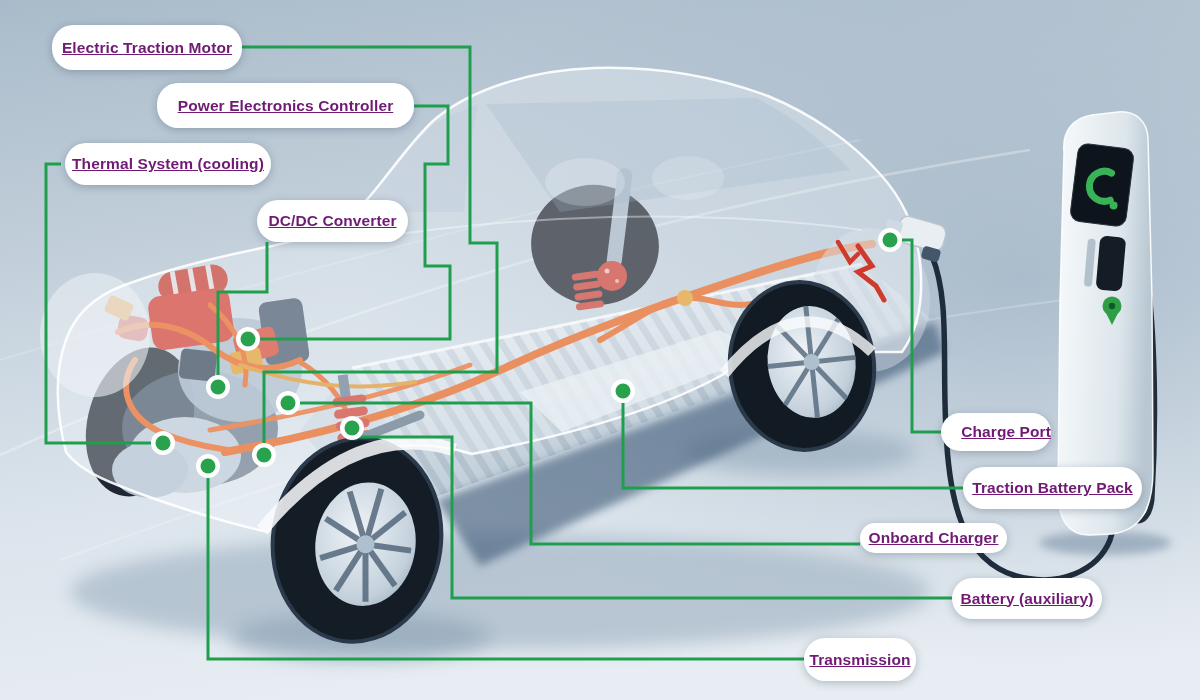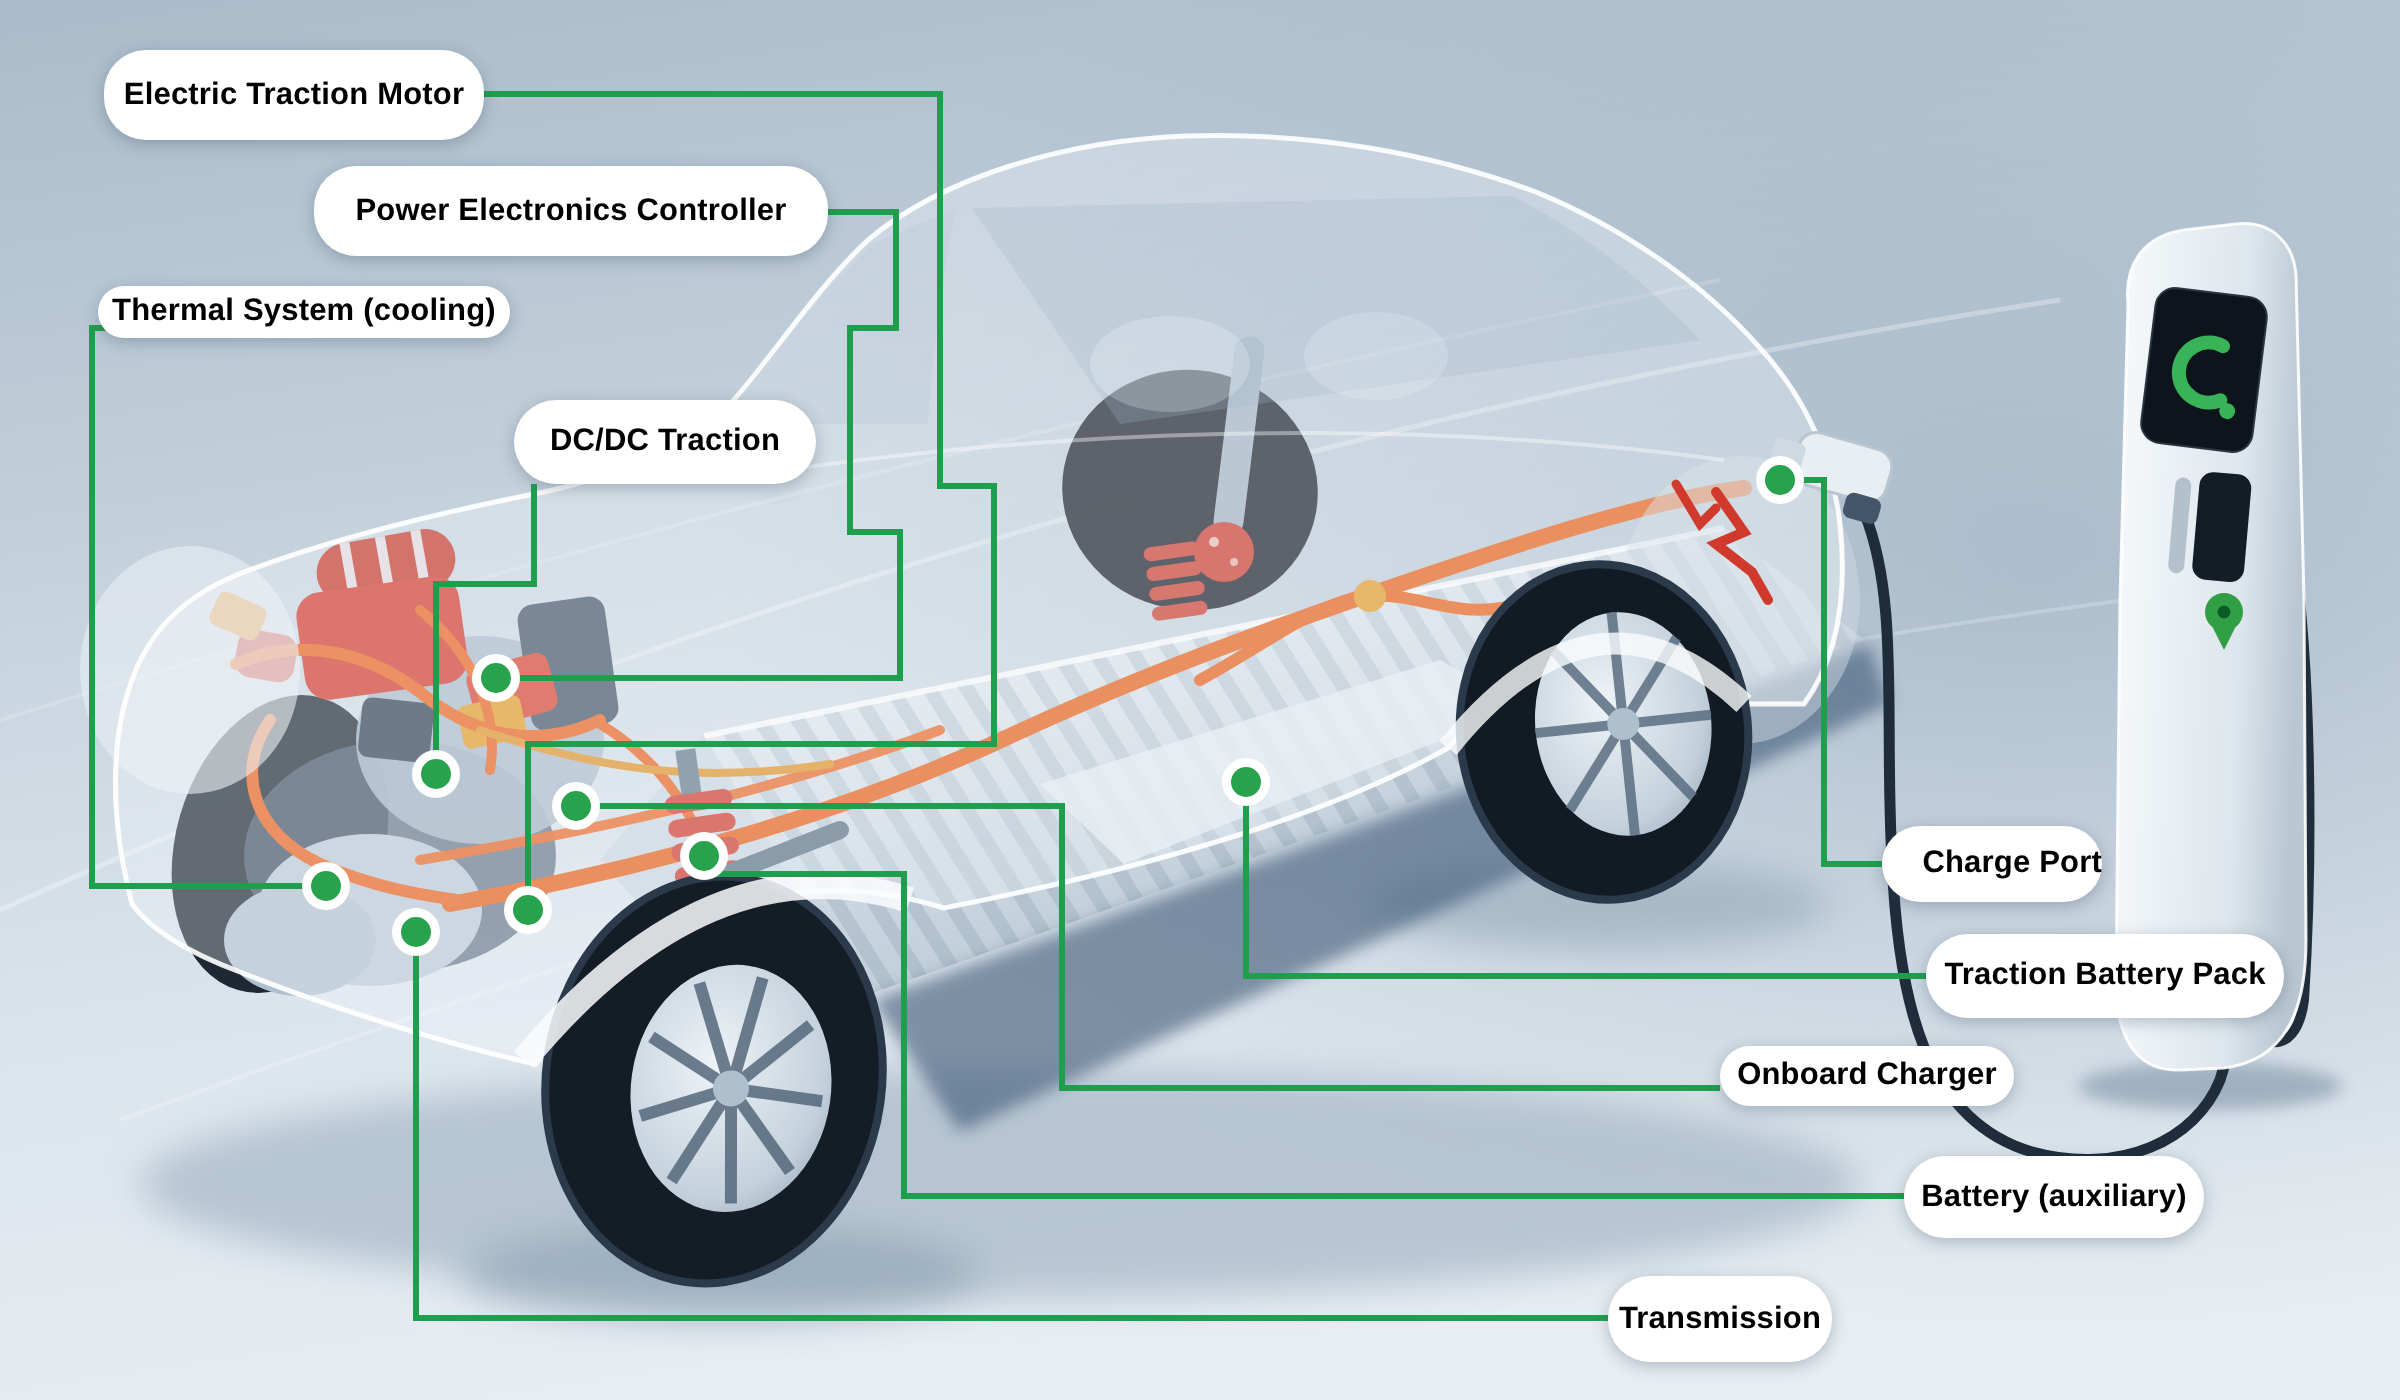--- a/index.html
+++ b/index.html
@@ -1,23 +1,23 @@
 <!DOCTYPE html>
 <html><head>
 <meta charset="utf-8">
 <style>
   html,body{margin:0;padding:0;background:#cfd9e2;}
   #stage{position:relative;width:1200px;height:700px;overflow:hidden;
          font-family:"Liberation Sans",sans-serif;}
   #art{position:absolute;left:0;top:0;}
   #labels{position:absolute;left:0;top:0;width:100%;height:100%;pointer-events:none;}
   .label{position:absolute;display:flex;align-items:center;justify-content:center;
-         background:#ffffff;border-radius:21px;color:#000000;
+         background:#ffffff;border-radius:21px;color:#701a75;
          font-weight:700;font-size:15.5px;letter-spacing:.1px;white-space:nowrap;
-         box-shadow:0 2px 8px rgba(45,65,90,.30);z-index:6;}
+         box-shadow:0 2px 8px rgba(45,65,90,.30);z-index:6;text-decoration:underline;}
 </style>
 </head>
 <body>
 <div id="stage">
 
 <svg id="art" width="1200" height="700" viewBox="0 0 1200 700">
   <defs>
     <linearGradient id="bgGrad" x1="0" y1="0" x2="0.25" y2="1">
       <stop offset="0" stop-color="#a9bbca"></stop>
       <stop offset="0.35" stop-color="#c2cfda"></stop>
@@ -252,25 +252,25 @@
       </g>
 </svg>
 
 <div id="labels">
       <div class="label" style="left: 52px; top: 25px; width: 190px; height: 45px;">
         <span>Electric Traction Motor</span>
       </div>
       <div class="label" style="left: 157px; top: 83px; width: 257px; height: 45px;">
         <span>Power Electronics Controller</span>
       </div>
-      <div class="label" style="left: 49px; top: 143px; width: 206px; height: 26px;">
+      <div class="label" style="left: 65px; top: 143px; width: 206px; height: 42px;">
         <span>Thermal System (cooling)</span>
       </div>
       <div class="label" style="left: 257px; top: 200px; width: 151px; height: 42px;">
-        <span>DC/DC Traction</span>
+        <span>DC/DC Converter</span>
       </div>
       <div class="label" style="left: 941px; top: 413px; width: 110px; height: 38px; justify-content: flex-end;">
         <span>Charge Port</span>
       </div>
       <div class="label" style="left: 963px; top: 467px; width: 179px; height: 42px;">
         <span>Traction Battery Pack</span>
       </div>
       <div class="label" style="left: 860px; top: 523px; width: 147px; height: 30px; text-align: center;">
         <span>Onboard Charger</span>
       </div>

